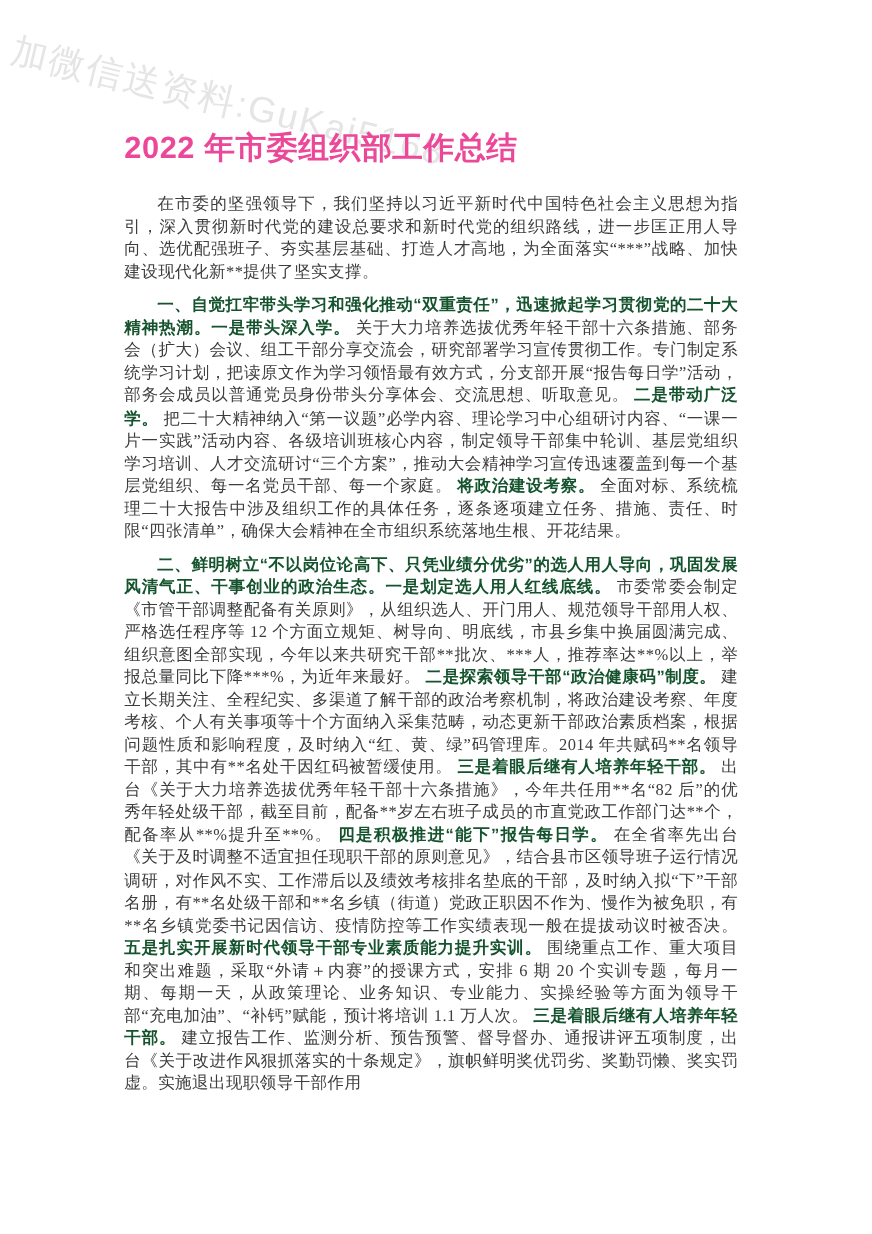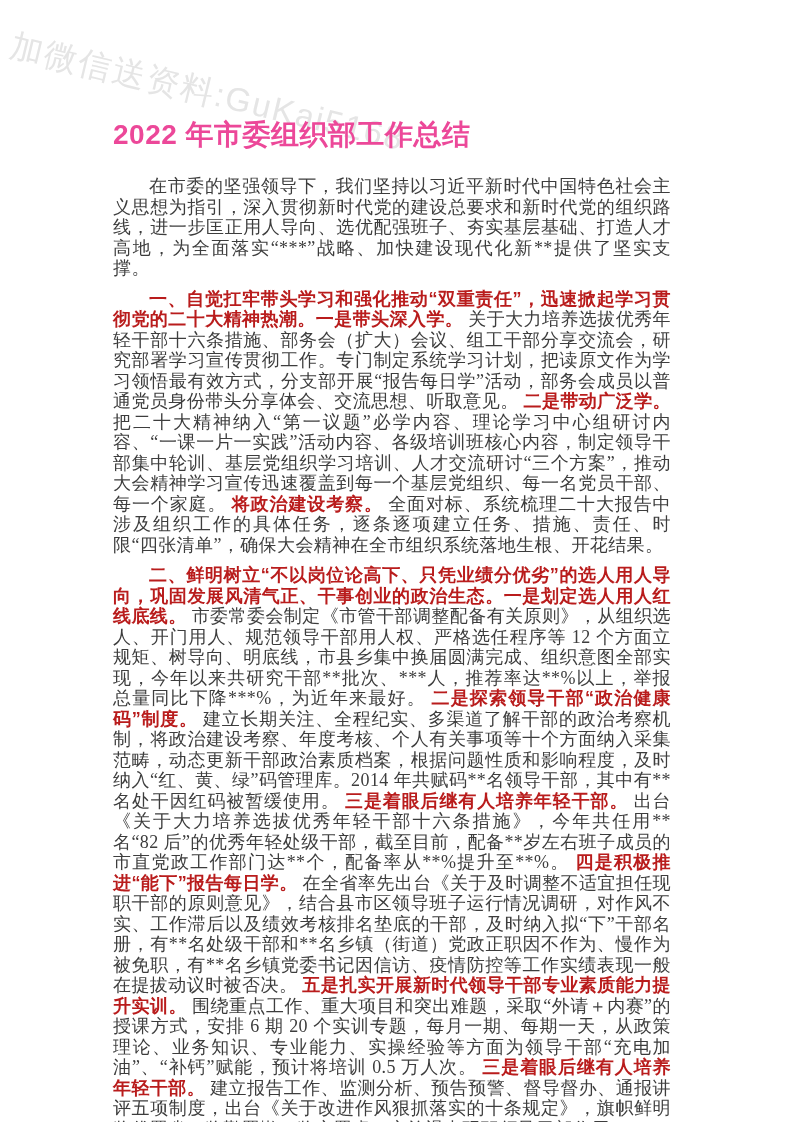--- a/index.html
+++ b/index.html
@@ -34,32 +34,32 @@
   }
   .title {
     font-family: "Liberation Sans", "DejaVu Sans", sans-serif;
     font-size: 28px;
     font-weight: bold;
     color: #ec4899;
     margin: 0 0 22px 0;
     letter-spacing: 0.5px;
   }
   .para {
-    font-size: 18px;
+    font-size: 15px;
     line-height: 20.5px;
     text-align: justify;
     text-indent: 2em;
     letter-spacing: 0.4px;
     margin: 0 12px 10px 0;
   }
   .para:last-child { margin-bottom: 0; }
   .b {
     font-weight: bold;
     font-family: "Liberation Sans", "DejaVu Sans", sans-serif;
-    color: #b91c1c;
+    color: #14532d;
   }
 </style>
 </head>
 <body>
 
 <div class="page">
 
   <div class="watermark">加微信送资料:GuKai5168</div>
 
   <div class="content">
@@ -82,19 +82,19 @@
     <p class="para">
       <span class="b">二、鲜明树立“不以岗位论高下、只凭业绩分优劣”的选人用人导向，巩固发展风清气正、干事创业的政治生态。一是划定选人用人红线底线。</span>
       <span>市委常委会制定《市管干部调整配备有关原则》，从组织选人、开门用人、规范领导干部用人权、严格选任程序等 12 个方面立规矩、树导向、明底线，市县乡集中换届圆满完成、组织意图全部实现，今年以来共研究干部**批次、***人，推荐率达**%以上，举报总量同比下降***%，为近年来最好。</span>
       <span class="b">二是探索领导干部“政治健康码”制度。</span>
       <span>建立长期关注、全程纪实、多渠道了解干部的政治考察机制，将政治建设考察、年度考核、个人有关事项等十个方面纳入采集范畴，动态更新干部政治素质档案，根据问题性质和影响程度，及时纳入“红、黄、绿”码管理库。2014 年共赋码**名领导干部，其中有**名处干因红码被暂缓使用。</span>
       <span class="b">三是着眼后继有人培养年轻干部。</span>
       <span>出台《关于大力培养选拔优秀年轻干部十六条措施》，今年共任用**名“82 后”的优秀年轻处级干部，截至目前，配备**岁左右班子成员的市直党政工作部门达**个，配备率从**%提升至**%。</span>
       <span class="b">四是积极推进“能下”报告每日学。</span>
       <span>在全省率先出台《关于及时调整不适宜担任现职干部的原则意见》，结合县市区领导班子运行情况调研，对作风不实、工作滞后以及绩效考核排名垫底的干部，及时纳入拟“下”干部名册，有**名处级干部和**名乡镇（街道）党政正职因不作为、慢作为被免职，有**名乡镇党委书记因信访、疫情防控等工作实绩表现一般在提拔动议时被否决。</span>
       <span class="b">五是扎实开展新时代领导干部专业素质能力提升实训。</span>
-      <span>围绕重点工作、重大项目和突出难题，采取“外请＋内赛”的授课方式，安排 6 期 20 个实训专题，每月一期、每期一天，从政策理论、业务知识、专业能力、实操经验等方面为领导干部“充电加油”、“补钙”赋能，预计将培训 0.5 万人次。</span>
+      <span>围绕重点工作、重大项目和突出难题，采取“外请＋内赛”的授课方式，安排 6 期 20 个实训专题，每月一期、每期一天，从政策理论、业务知识、专业能力、实操经验等方面为领导干部“充电加油”、“补钙”赋能，预计将培训 1.1 万人次。</span>
       <span class="b">三是着眼后继有人培养年轻干部。</span>
       <span>建立报告工作、监测分析、预告预警、督导督办、通报讲评五项制度，出台《关于改进作风狠抓落实的十条规定》，旗帜鲜明奖优罚劣、奖勤罚懒、奖实罚虚。实施退出现职领导干部作用</span>
     </p>
 
   </div>
 </div>
 
 </body></html>

